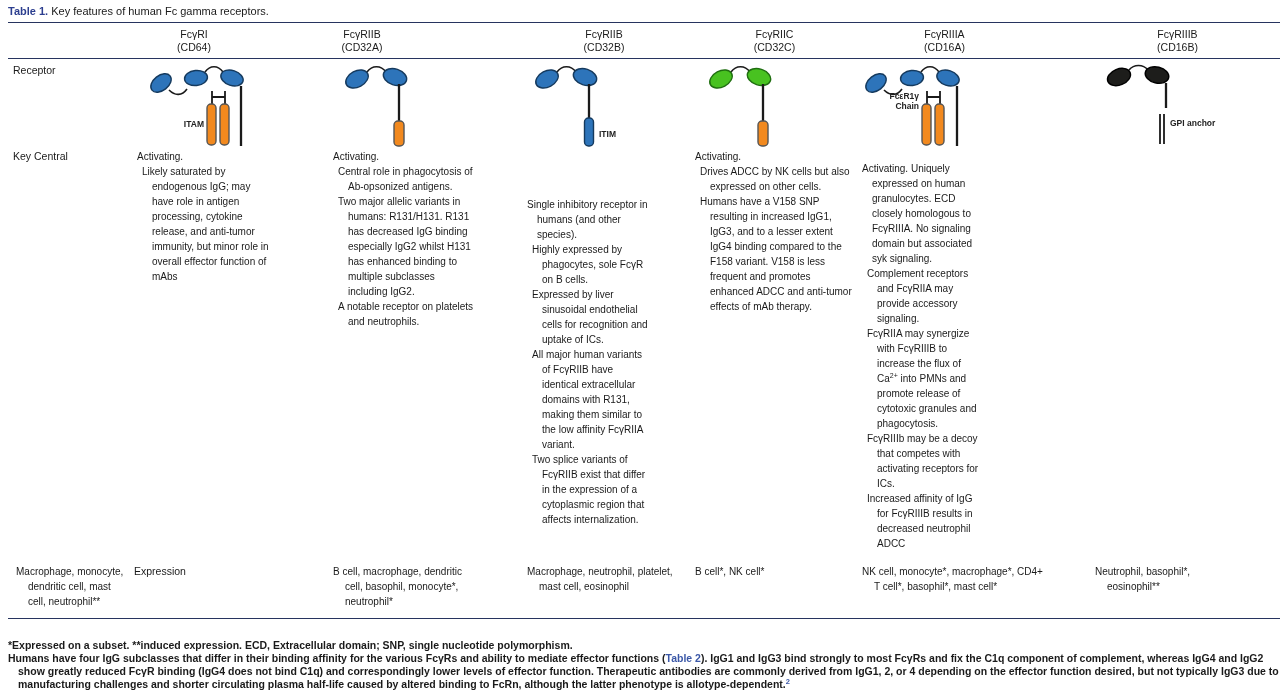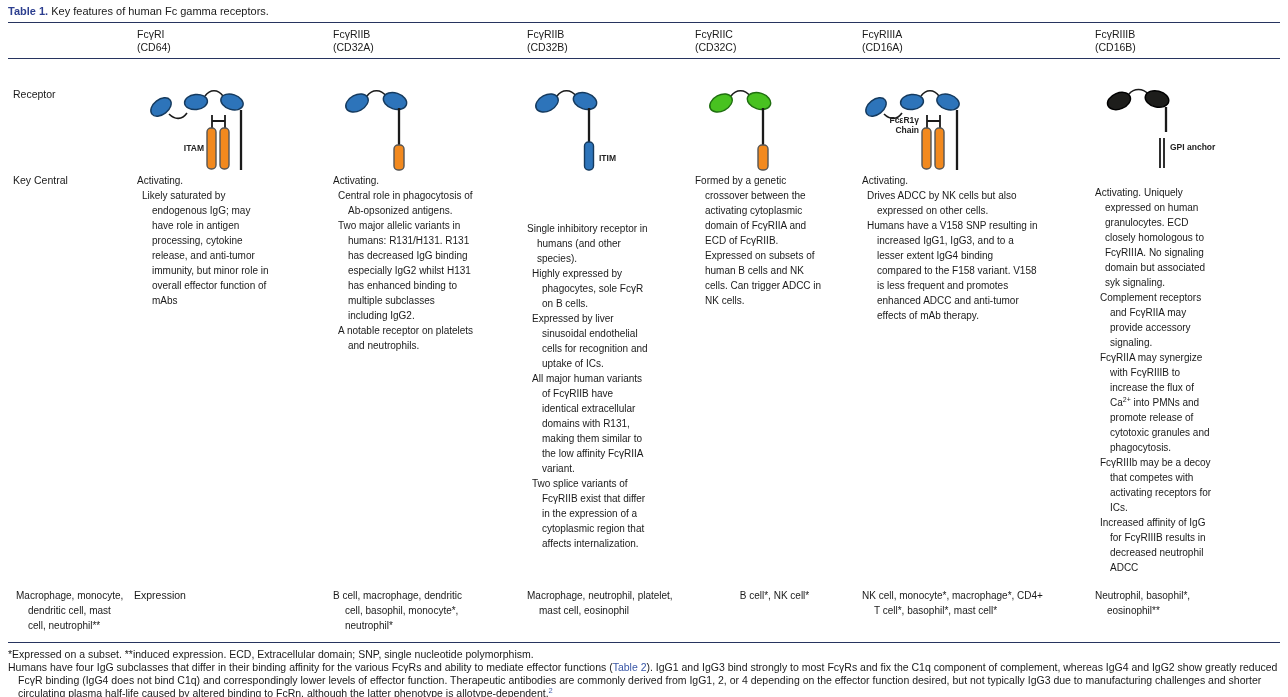--- a/index.html
+++ b/index.html
@@ -16,26 +16,26 @@
   .rule{height:0;border-top:1.7px solid #27345f;}
   .rule.thin{border-top-width:1.4px;}
 
   
   .grid{display:grid;grid-template-columns:121px 196px 194px 168px 167px 233px 193px;}
   .cell{box-sizing:border-box;padding-left:8px;}
   .rowlabel{padding-left:5px;font-size:10.5px;line-height:15px;}
 
   
   .thead{padding:5px 0 4px 0;}
-  .hcell{text-align:left;font-size:10.5px;line-height:13px;box-sizing:border-box;}
+  .hcell{text-align:center;font-size:10.5px;line-height:13px;box-sizing:border-box;}
   .h1{padding-right:74px;} .h2{padding-right:128px;} .h3{padding-right:6px;}
   .h4{padding-left:8px;}   .h5{padding-right:60px;}  .h6{padding-right:20px;}
 
   
-  .row-receptor{padding-top:4px;margin-top:24px;}
+  .row-receptor{padding-top:4px;}
   .rcell svg{display:block;}
   .ml4{margin-left:4px;} .ml6{margin-left:6px;} .ml12{margin-left:12px;}
   .ov-blue{fill:#2d74ba;stroke:#153a5e;stroke-width:1.4;}
   .ov-green{fill:#48c220;stroke:#1f6e10;stroke-width:1.4;}
   .ov-black{fill:#1d1d1b;stroke:#000;stroke-width:1.4;}
   .mo-orange{fill:#f2891e;stroke:#555;stroke-width:1.4;}
   .mo-blue{fill:#2d74ba;stroke:#153a5e;stroke-width:1.4;}
   .ln{fill:none;stroke:#1a1a1a;stroke-width:1.6;}
   .ln.thick{stroke-width:2.3;}
   .ln.mid{stroke-width:1.8;}
@@ -47,24 +47,24 @@
   .kf p{margin:0;padding-left:15px;text-indent:-10px;}
   .kf p.lead{padding-left:10px;text-indent:-10px;}
   .w1{max-width:145px;} .w2{max-width:150px;} .w3{max-width:130px;margin-top:48px;}
   .w4{max-width:140px;} .w5{max-width:186px;} .w6{max-width:128px;margin-top:12px;}
   .sup{font-size:7px;vertical-align:super;line-height:0;}
 
   
   .row-expression{padding-top:13px;padding-bottom:9px;}
   .expr{font-size:10px;line-height:15px;padding-left:12px;text-indent:-12px;margin:0;}
   .e1{max-width:128px;} .e2{max-width:158px;} .e3{max-width:128px;}
-  .e4{max-width:160px;text-align:center;} .e5{max-width:172px;} .e6{max-width:125px;}
-
-  
-  .footnotes{margin-top:5px;font-size:10.5px;line-height:13px;}
+  .e4{max-width:160px;} .e5{max-width:172px;} .e6{max-width:125px;}
+
+  
+  .footnotes{margin-top:20px;font-size:10.5px;line-height:13px;font-weight:bold;}
   .footnotes p{margin:0;}
   .footnotes p.hang{padding-left:10px;text-indent:-10px;}
   .tbl-link{color:#3a57a7;text-decoration:none;cursor:pointer;}
   .ref{font-size:7.5px;vertical-align:super;line-height:0;color:#3a57a7;cursor:pointer;}
 </style>
 </head>
 <body>
 
 <div class="page">
 
@@ -195,23 +195,20 @@
     </div>
 
     <div class="cell kf w3">
       <p class="lead">Single inhibitory receptor in humans (and other species).</p>
       <p>Highly expressed by phagocytes, sole FcγR on B cells.</p>
       <p>Expressed by liver sinusoidal endothelial cells for recognition and uptake of ICs.</p>
       <p>All major human variants of FcγRIIB have identical extracellular domains with R131, making them similar to the low affinity FcγRIIA variant.</p>
       <p>Two splice variants of FcγRIIB exist that differ in the expression of a cytoplasmic region that affects internalization.</p>
     </div>
 
-    <div class="cell kf w4">
-      <p class="lead">Formed by a genetic crossover between the activating cytoplasmic domain of FcγRIIA and ECD of FcγRIIB. Expressed on subsets of human B cells and NK cells. Can trigger ADCC in NK cells.</p>
-    </div>
 
     <div class="cell kf w5">
       <p class="lead">Activating.</p>
       <p>Drives ADCC by NK cells but also expressed on other cells.</p>
       <p>Humans have a V158 SNP resulting in increased IgG1, IgG3, and to a lesser extent IgG4 binding compared to the F158 variant. V158 is less frequent and promotes enhanced ADCC and anti-tumor effects of mAb therapy.</p>
     </div>
 
     <div class="cell kf w6">
       <p class="lead">Activating. Uniquely expressed on human granulocytes. ECD closely homologous to FcγRIIIA. No signaling domain but associated syk signaling.</p>
       <p>Complement receptors and FcγRIIA may provide accessory signaling.</p>

